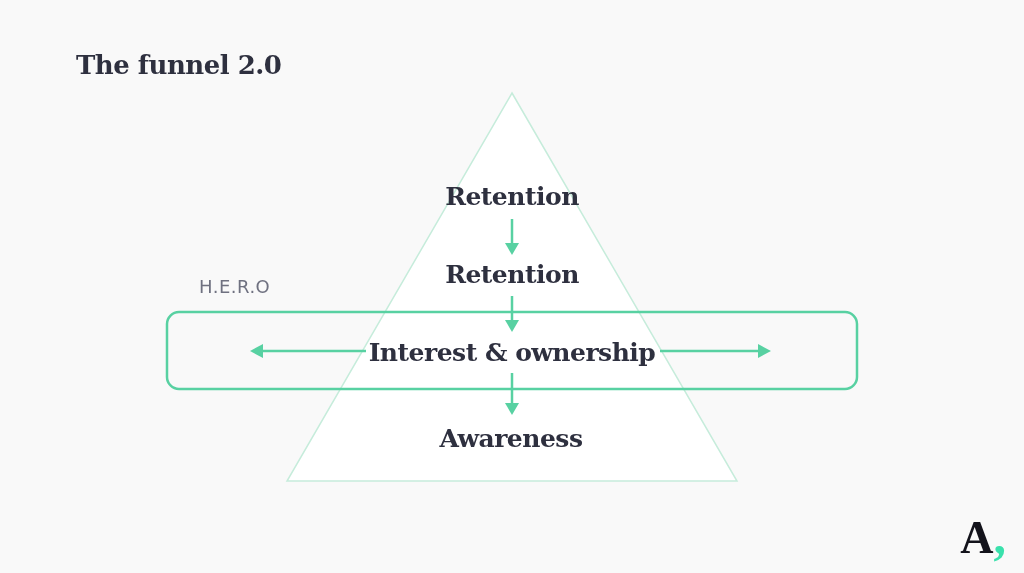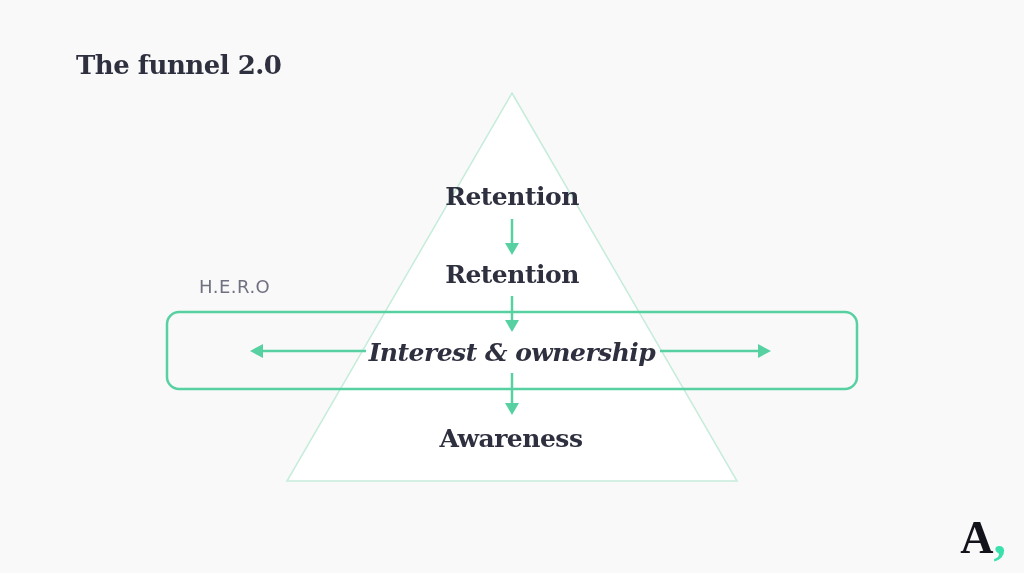--- a/index.html
+++ b/index.html
@@ -120,21 +120,21 @@
     <g>
       <line class="arrow-line" x1="660" y1="351" x2="758" y2="351"></line>
       <polygon class="arrow-head" points="758,344 758,358 771,351"></polygon>
     </g>
   </svg>
 
   <div class="level-label" style="left:512px;top:196px;">Retention</div>
 
   <div class="level-label" style="left:512px;top:274px;">Retention</div>
 
-  <div class="level-label" style="left:512px;top:352px;font-style:italic;">Interest &amp; ownership</div>
+  <div class="level-label" style="left:512px;top:352px;">Interest &amp; ownership</div>
 
   <div class="level-label" style="left:511px;top:438px;">Awareness</div>
 
   <div class="hero-label">H.E.R.O</div>
 
   <div class="logo">
     <span class="logo-letter">A</span><span class="logo-comma">,</span>
   </div>
 
 </div>

